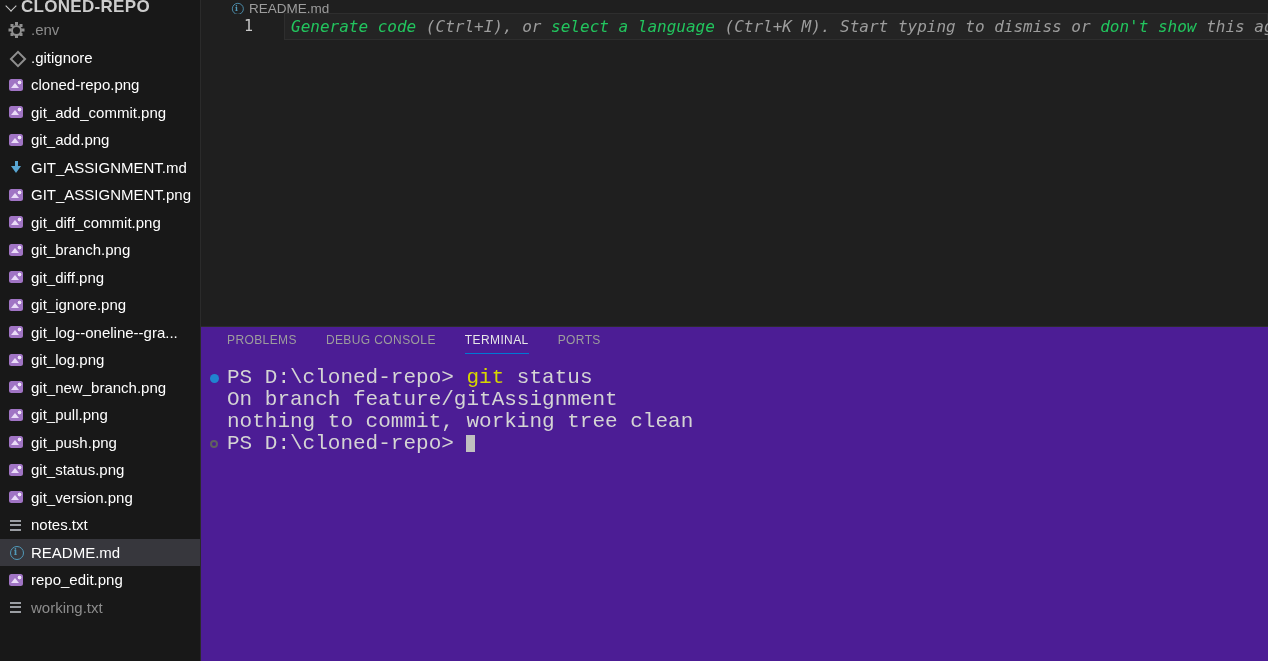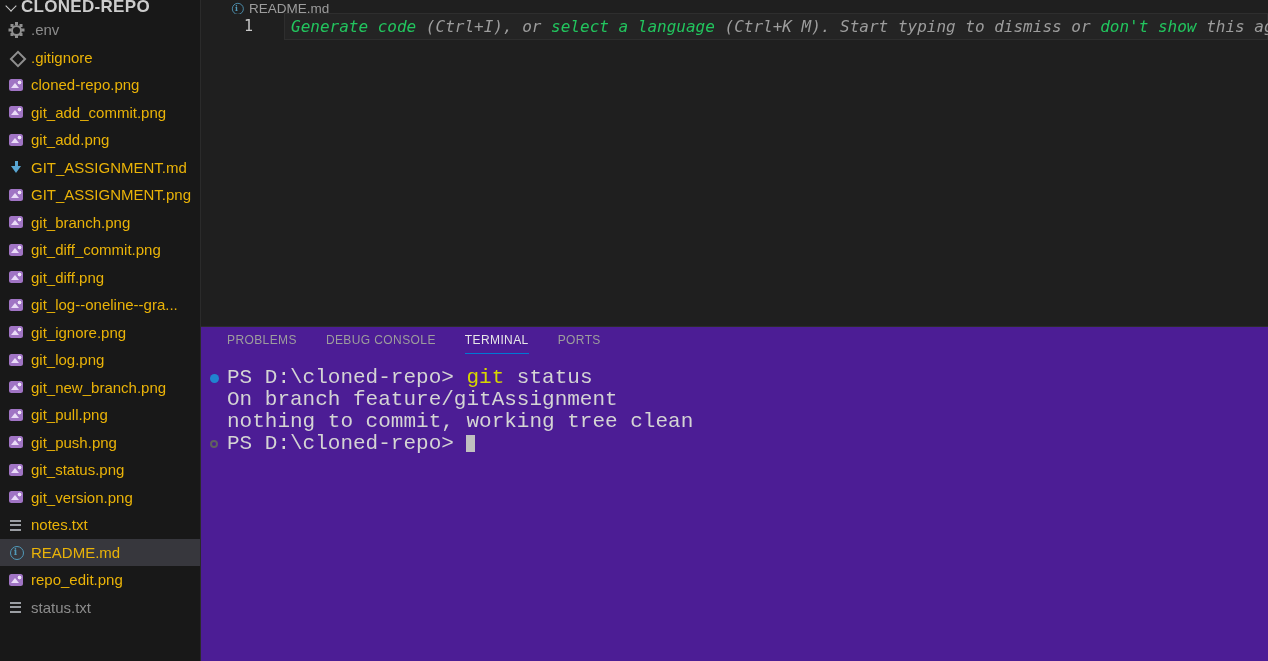--- a/index.html
+++ b/index.html
@@ -9,21 +9,21 @@
   
   .sidebar { position:absolute; left:0; top:0; width:201px; height:661px;
              background:#181818; border-right:1px solid #2b2b2b; overflow:hidden; }
   .root-header { height:15px; overflow:hidden; display:flex; align-items:flex-end;
                  padding-left:3px; }
   .root-header .hdr-inner { display:flex; align-items:center; margin-bottom:-2px; }
   .root-label { color:#cccccc; font-size:17px; font-weight:bold; letter-spacing:.3px; margin-left:2px; }
   .file-list { margin-top:1px; }
   .file-row { height:27.5px; display:flex; align-items:center; padding-left:8px; cursor:pointer; }
   .file-row.selected { background:#37373d; }
-  .file-label { color:#eab308; font-size:15px; margin-left:7px; white-space:nowrap; }
+  .file-label { color:#ffffff; font-size:15px; margin-left:7px; white-space:nowrap; }
   .file-row.dim .file-label { color:#8c8c8c; }
 
   
   .fi { position:relative; width:16px; height:16px; flex:none; display:inline-block; }
 
   .chevron-down-icon::before { content:""; position:absolute; left:4px; top:3px; width:7px; height:7px;
       border-left:1.6px solid #cccccc; border-bottom:1.6px solid #cccccc; transform:rotate(-45deg); }
 
   .gear-icon::before { content:""; position:absolute; left:3px; top:3px; width:7px; height:7px;
       border:2.5px solid #8f8f8f; border-radius:50%; }
@@ -125,37 +125,37 @@
       <div class="file-row">
         <span class="fi markdown-icon"></span>
         <span class="file-label">GIT_ASSIGNMENT.md</span>
       </div>
       <div class="file-row">
         <span class="fi image-icon"></span>
         <span class="file-label">GIT_ASSIGNMENT.png</span>
       </div>
       <div class="file-row">
         <span class="fi image-icon"></span>
+        <span class="file-label">git_diff_commit.png</span>
+      </div>
+      <div class="file-row">
+        <span class="fi image-icon"></span>
         <span class="file-label">git_branch.png</span>
       </div>
       <div class="file-row">
         <span class="fi image-icon"></span>
-        <span class="file-label">git_diff_commit.png</span>
-      </div>
-      <div class="file-row">
-        <span class="fi image-icon"></span>
         <span class="file-label">git_diff.png</span>
       </div>
       <div class="file-row">
         <span class="fi image-icon"></span>
+        <span class="file-label">git_ignore.png</span>
+      </div>
+      <div class="file-row">
+        <span class="fi image-icon"></span>
         <span class="file-label">git_log--oneline--gra...</span>
-      </div>
-      <div class="file-row">
-        <span class="fi image-icon"></span>
-        <span class="file-label">git_ignore.png</span>
       </div>
       <div class="file-row">
         <span class="fi image-icon"></span>
         <span class="file-label">git_log.png</span>
       </div>
       <div class="file-row">
         <span class="fi image-icon"></span>
         <span class="file-label">git_new_branch.png</span>
       </div>
       <div class="file-row">
@@ -181,21 +181,21 @@
       <div class="file-row selected">
         <span class="fi info-icon"></span>
         <span class="file-label">README.md</span>
       </div>
       <div class="file-row">
         <span class="fi image-icon"></span>
         <span class="file-label">repo_edit.png</span>
       </div>
       <div class="file-row dim">
         <span class="fi text-icon"></span>
-        <span class="file-label">status.txt</span>
+        <span class="file-label">working.txt</span>
       </div>
     </div>
 </div>
 
 <div class="editor">
   <div class="breadcrumb">
     <div class="bc-inner">
       <span class="fi info-icon"></span>
       <span class="bc-label">README.md</span>
     </div>

